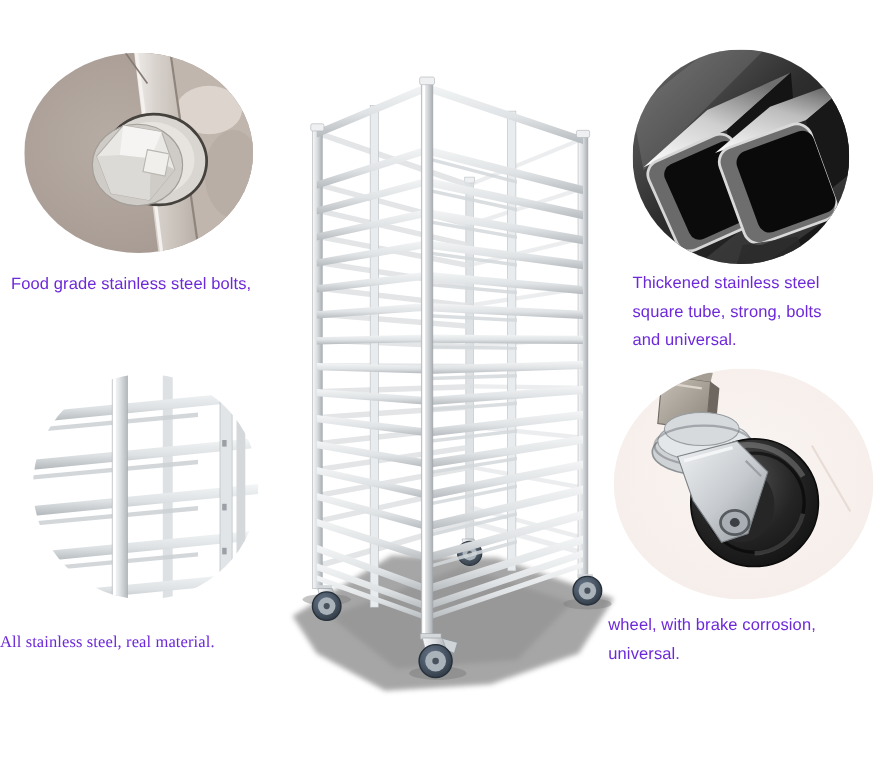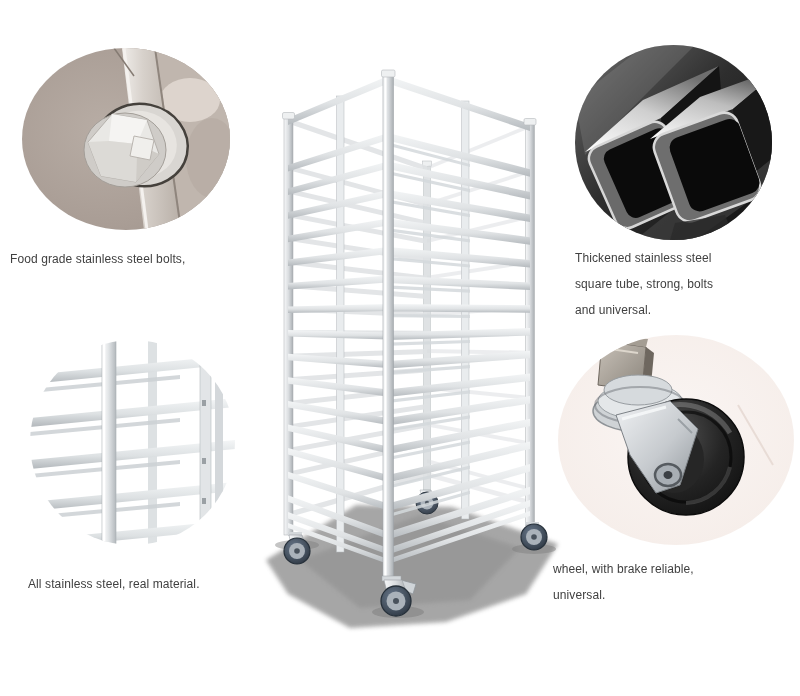--- a/index.html
+++ b/index.html
@@ -2,29 +2,29 @@
 <html><head>
 <meta charset="utf-8">
 <style>
   html,body{margin:0;padding:0;background:#fff;}
   .canvas{
     position:relative;width:800px;height:696px;background:#ffffff;
     font-family:"Liberation Sans",sans-serif;overflow:hidden;
   }
   .photo{position:absolute;margin:0;padding:0;overflow:hidden;border-radius:50%;}
   .photo svg{display:block;width:100%;height:100%;}
-  .caption{position:absolute;color:#404040;font-size:12px;line-height:26px;letter-spacing:.1px;}
+  .caption{position:absolute;color:#6d28d9;font-size:15px;line-height:26px;letter-spacing:.1px;}
   .caption div{white-space:nowrap;}
   #bolt-photo{left:22px;top:48px;width:208px;height:182px;}
   #tubes-photo{left:575px;top:45px;width:197px;height:195px;}
   #rackclose-photo{left:30px;top:340px;width:205px;height:205px;}
   #caster-photo{left:558px;top:335px;width:236px;height:210px;}
   #caption-bolts{left:10px;top:246px;}
   #caption-tube{left:575px;top:245px;}
-  #caption-material{left:28px;top:571px;}
+  #caption-material{left:0;top:571px;font-family:Liberation Serif, serif;}
   #caption-wheel{left:553px;top:556px;}
   .rack-svg{position:absolute;left:0;top:0;width:800px;height:696px;}
 </style>
 </head>
 <body>
 
 <div class="canvas">
 
   <figure class="photo" id="bolt-photo">
     <svg viewBox="0 0 208 182">
@@ -371,17 +371,17 @@
     <div>Thickened stainless steel</div>
     <div>square tube, strong, bolts</div>
     <div>and universal.</div>
   </div>
 
   <div class="caption" id="caption-material">
     <div>All stainless steel, real material.</div>
   </div>
 
   <div class="caption" id="caption-wheel">
-    <div>wheel, with brake reliable,</div>
+    <div>wheel, with brake corrosion,</div>
     <div>universal.</div>
   </div>
 
 </div>
 
 </body></html>

